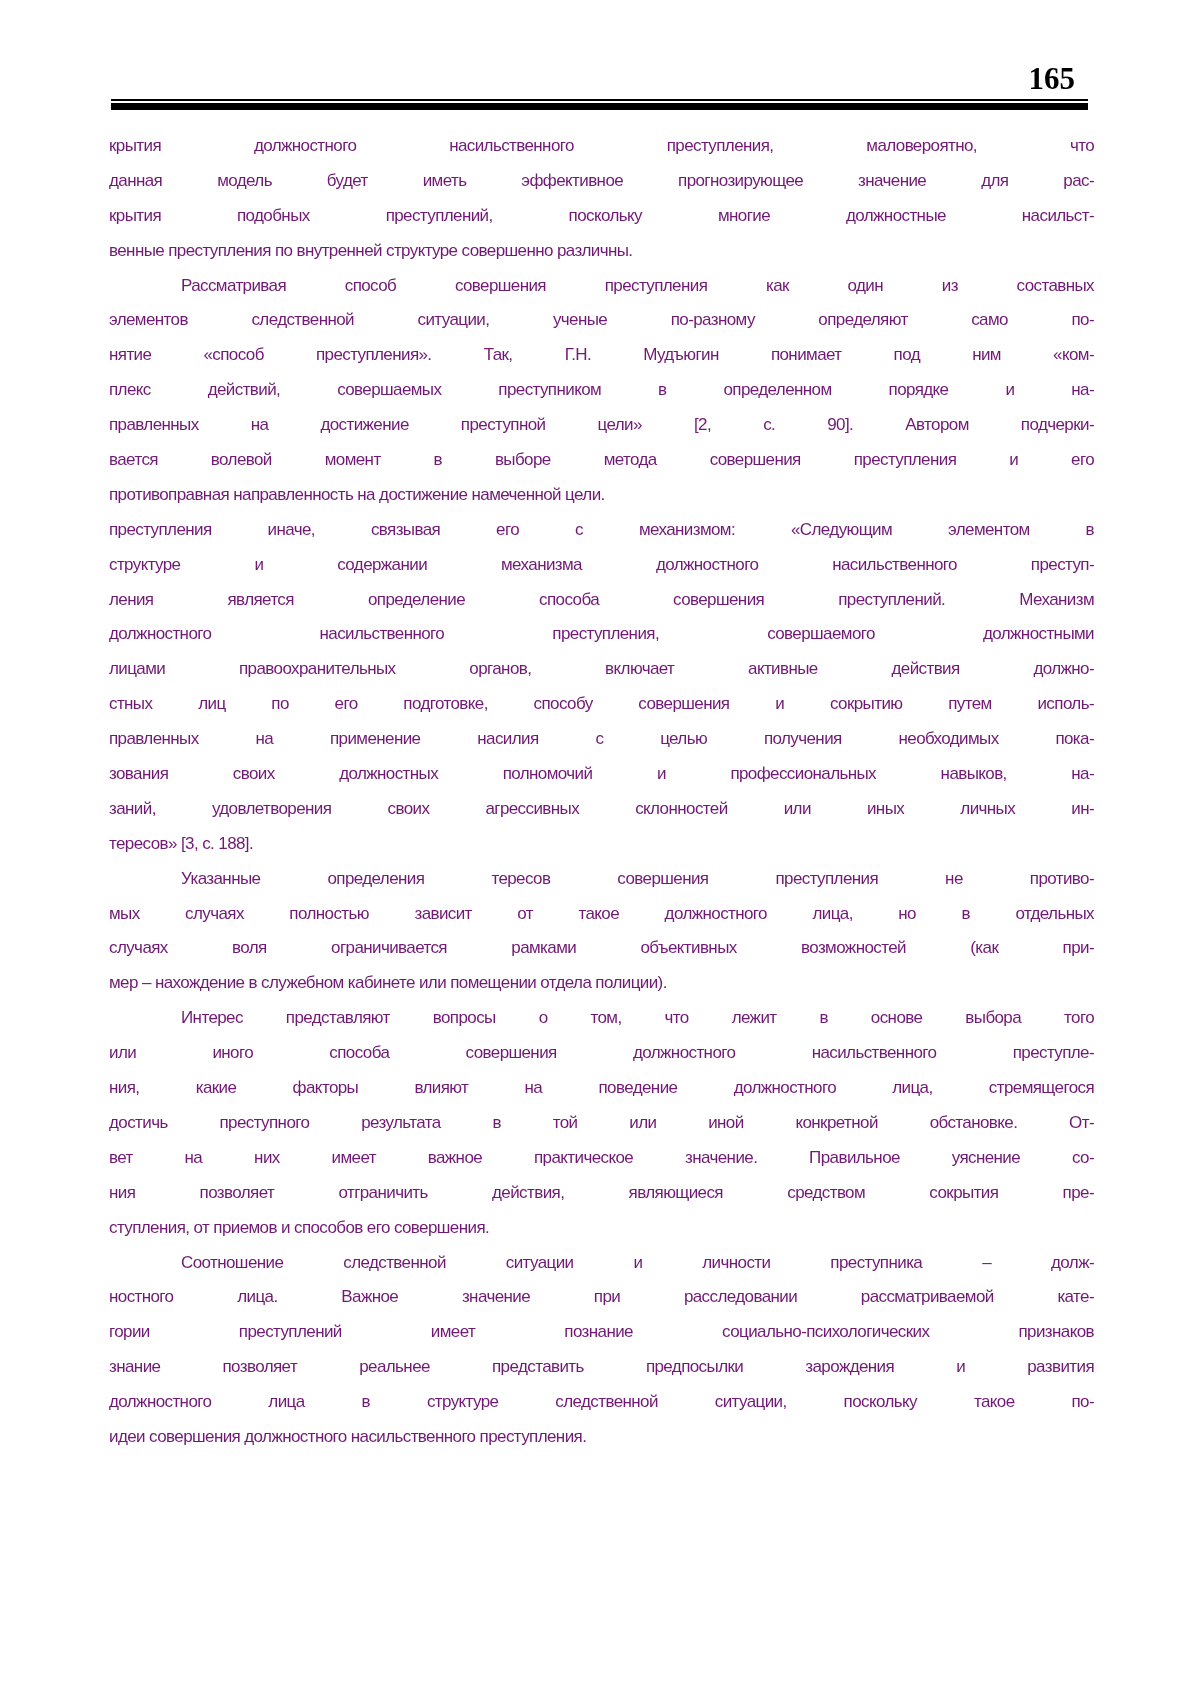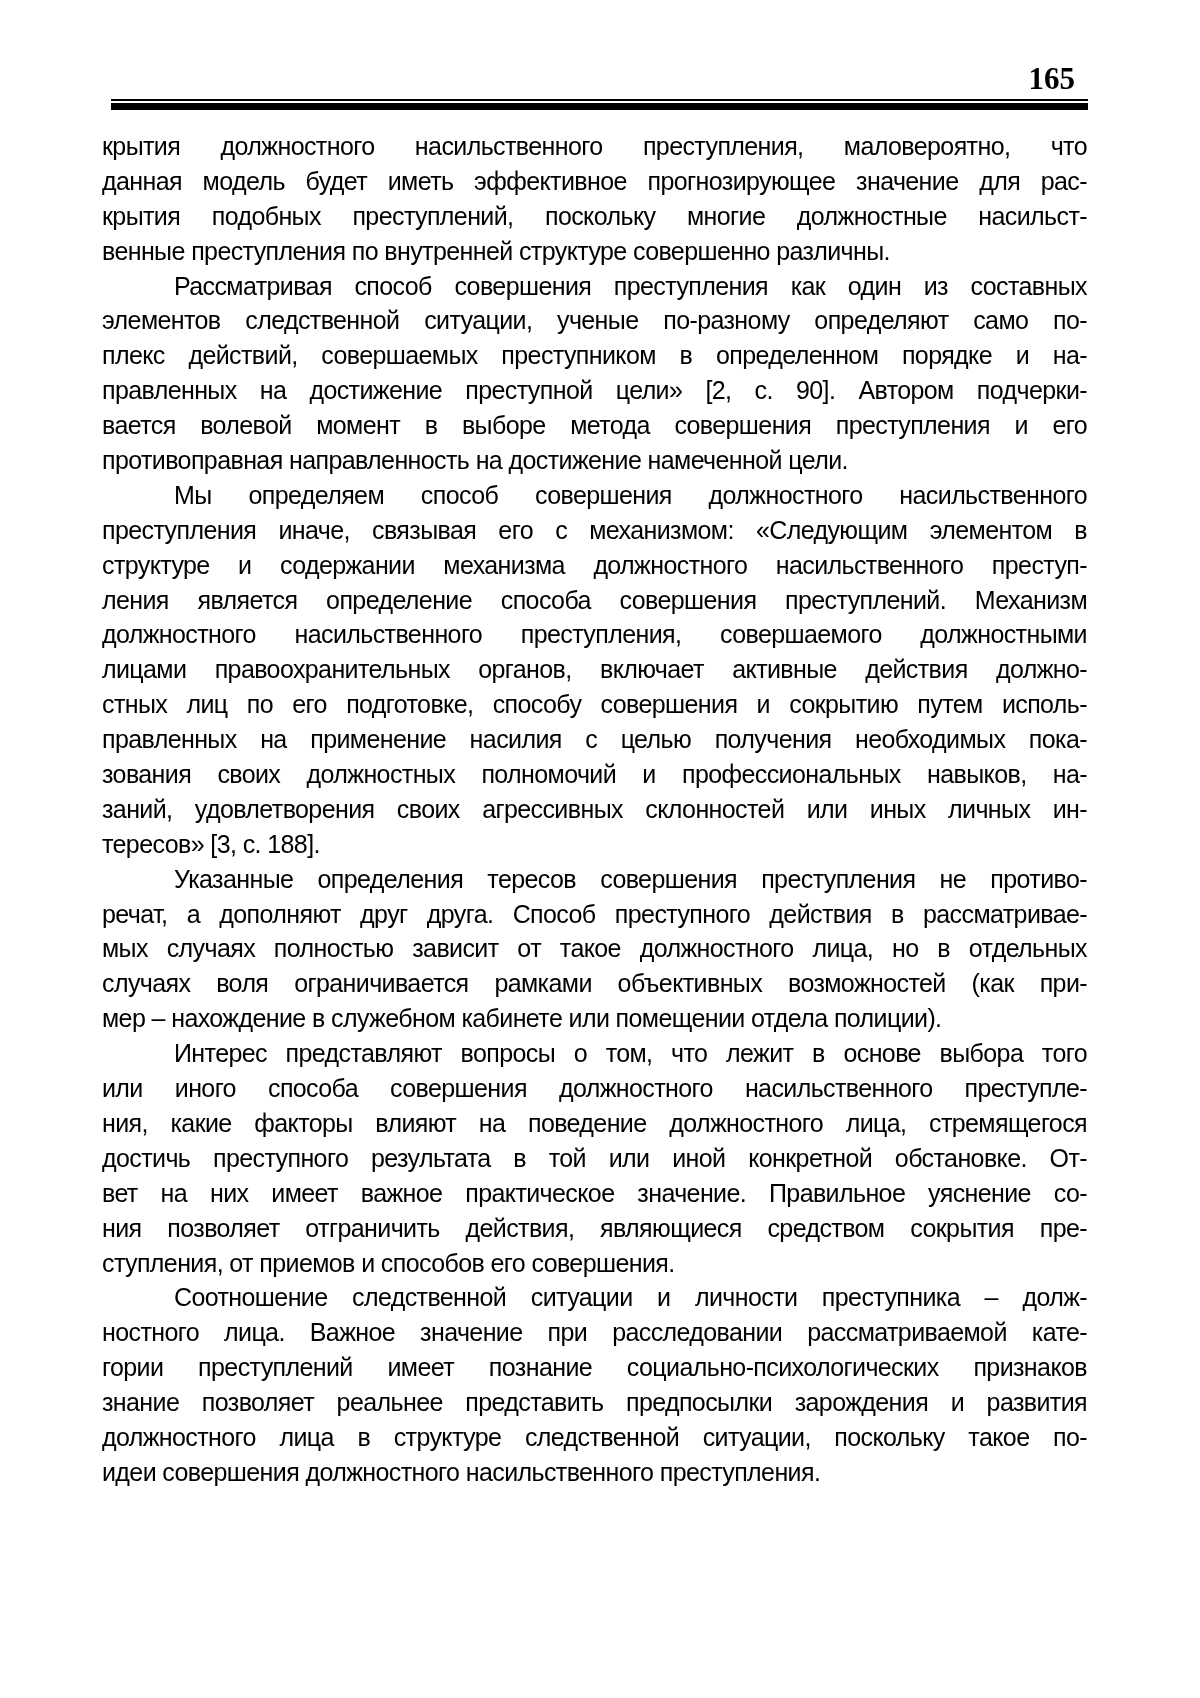--- a/index.html
+++ b/index.html
@@ -36,26 +36,26 @@
     border-top: 2px solid #000000;
     margin-top: 3px;
   }
   .rule-thick {
     height: 7px;
     background: #000000;
     margin-top: 2px;
   }
   .body-text {
     position: absolute;
-    left: 102px;
+    left: 109px;
     top: 129px;
     width: 985px;
-    font-size: 25px;
+    font-size: 17px;
     letter-spacing: -0.6px;
-    color: #000000;
+    color: #701a75;
   }
   .paragraph { margin: 0; }
   .line {
     height: 34.9px;
     line-height: 34.9px;
     text-align: justify;
     text-align-last: justify;
     -moz-text-align-last: justify;
     white-space: normal;
   }
@@ -79,41 +79,40 @@
   <div class="body-text">
       <div class="paragraph">
         <div class="line"><span>крытия должностного насильственного преступления, маловероятно, что</span></div>
         <div class="line"><span>данная модель будет иметь эффективное прогнозирующее значение для рас-</span></div>
         <div class="line"><span>крытия подобных преступлений, поскольку многие должностные насильст-</span></div>
         <div class="line last"><span>венные преступления по внутренней структуре совершенно различны.</span></div>
       </div>
       <div class="paragraph">
         <div class="line indent"><span>Рассматривая способ совершения преступления как один из составных</span></div>
         <div class="line"><span>элементов следственной ситуации, ученые по-разному определяют само по-</span></div>
+        <div class="line"><span>нятие «способ преступления». Так, Г.Н. Мудъюгин понимает под ним «ком-</span></div>
         <div class="line"><span>плекс действий, совершаемых преступником в определенном порядке и на-</span></div>
         <div class="line"><span>правленных на достижение преступной цели» [2, с. 90]. Автором подчерки-</span></div>
         <div class="line"><span>вается волевой момент в выборе метода совершения преступления и его</span></div>
         <div class="line last"><span>противоправная направленность на достижение намеченной цели.</span></div>
       </div>
       <div class="paragraph">
-        <div class="line indent"><span>Мы определяем способ совершения должностного насильственного</span></div>
         <div class="line"><span>преступления иначе, связывая его с механизмом: «Следующим элементом в</span></div>
         <div class="line"><span>структуре и содержании механизма должностного насильственного преступ-</span></div>
         <div class="line"><span>ления является определение способа совершения преступлений. Механизм</span></div>
         <div class="line"><span>должностного насильственного преступления, совершаемого должностными</span></div>
         <div class="line"><span>лицами правоохранительных органов, включает активные действия должно-</span></div>
         <div class="line"><span>стных лиц по его подготовке, способу совершения и сокрытию путем исполь-</span></div>
         <div class="line"><span>правленных на применение насилия с целью получения необходимых пока-</span></div>
         <div class="line"><span>зования своих должностных полномочий и профессиональных навыков, на-</span></div>
         <div class="line"><span>заний, удовлетворения своих агрессивных склонностей или иных личных ин-</span></div>
         <div class="line last"><span>тересов» [3, с. 188].</span></div>
       </div>
       <div class="paragraph">
         <div class="line indent"><span>Указанные определения тересов совершения преступления не противо-</span></div>
-        <div class="line"><span>речат, а дополняют друг друга. Способ преступного действия в рассматривае-</span></div>
         <div class="line"><span>мых случаях полностью зависит от такое должностного лица, но в отдельных</span></div>
         <div class="line"><span>случаях воля ограничивается рамками объективных возможностей (как при-</span></div>
         <div class="line last"><span>мер – нахождение в служебном кабинете или помещении отдела полиции).</span></div>
       </div>
       <div class="paragraph">
         <div class="line indent"><span>Интерес представляют вопросы о том, что лежит в основе выбора того</span></div>
         <div class="line"><span>или иного способа совершения должностного насильственного преступле-</span></div>
         <div class="line"><span>ния, какие факторы влияют на поведение должностного лица, стремящегося</span></div>
         <div class="line"><span>достичь преступного результата в той или иной конкретной обстановке. От-</span></div>
         <div class="line"><span>вет на них имеет важное практическое значение. Правильное уяснение со-</span></div>

